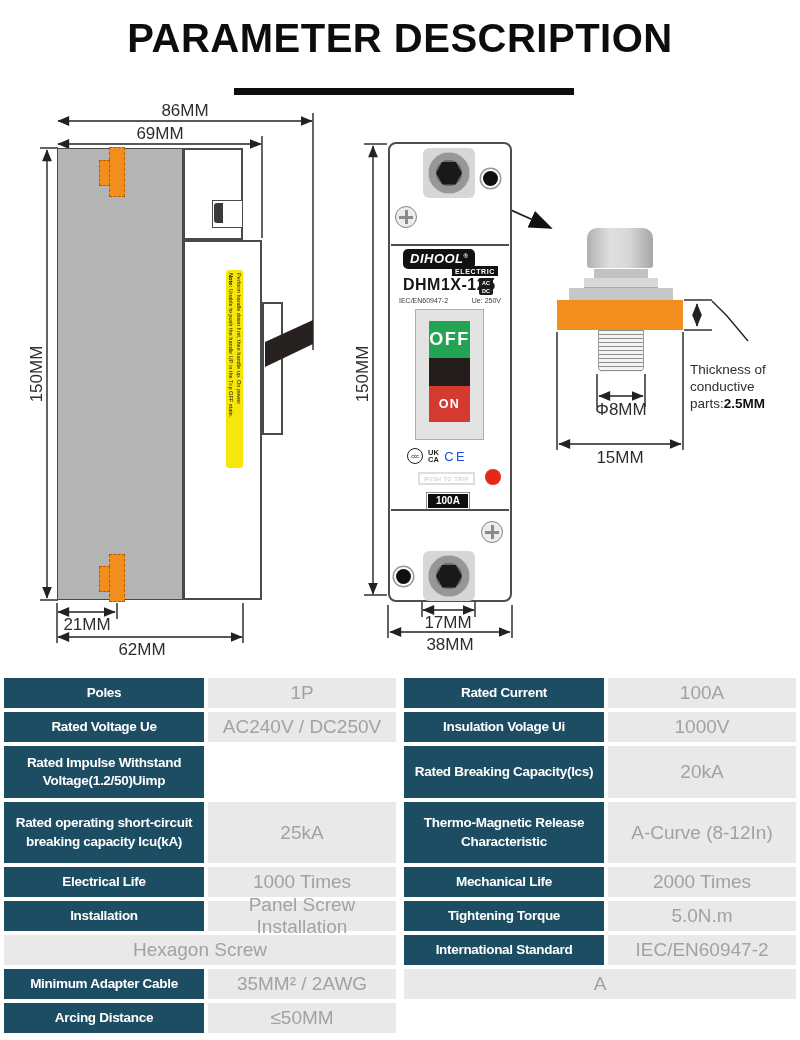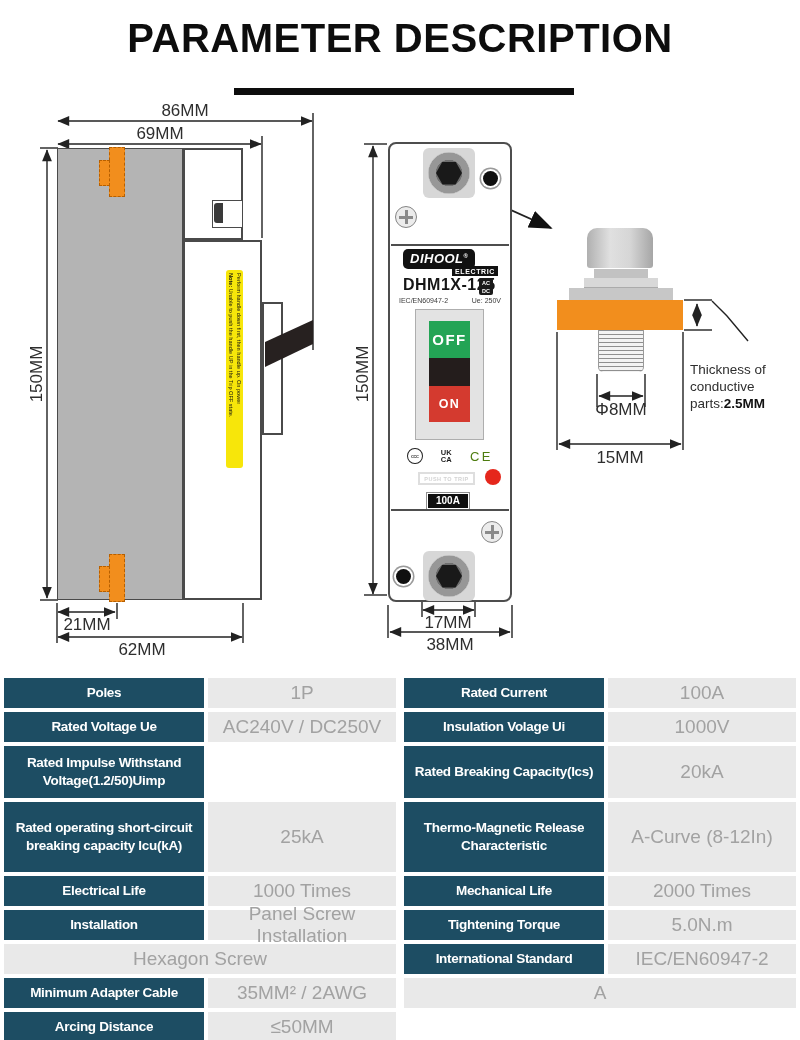--- a/index.html
+++ b/index.html
@@ -51,30 +51,30 @@
   .fv-logo sup{font-size:6px;font-style:normal;}
   .fv-electric{position:absolute;left:62px;top:122px;width:46px;background:#111;color:#fff;font-weight:700;
            font-size:7px;letter-spacing:.6px;text-align:center;padding:1.5px 0;}
   .fv-model{position:absolute;left:13px;top:132px;font-size:16px;font-weight:800;letter-spacing:.5px;color:#161616;}
   .fv-acdc{position:absolute;left:89px;top:134px;width:14px;height:17px;background:#1a1a1a;border-radius:2px;
            color:#fff;font-size:5.5px;font-weight:800;line-height:8px;text-align:center;padding-top:1px;box-sizing:border-box;}
   .fv-std{position:absolute;left:9px;top:153px;font-size:7px;color:#3a3a3a;}
   .fv-ue{position:absolute;right:9px;top:153px;font-size:7px;color:#3a3a3a;}
   .fv-panel{position:absolute;left:25px;top:165px;width:69px;height:131px;background:#e3e3e3;border:1px solid #aeaeae;box-sizing:border-box;}
   .sw{position:absolute;left:13px;top:11px;width:41px;}
-  .sw-off{height:37px;background:#23A455;color:#fff;font-weight:800;font-size:15px;letter-spacing:1.5px;
+  .sw-off{height:37px;background:#23A455;color:#fff;font-weight:800;font-size:18px;letter-spacing:1.5px;
           display:flex;align-items:center;justify-content:center;}
   .sw-mid{height:28px;background:#241d1c;}
   .sw-on{height:36px;background:#D43A2F;color:#fff;font-weight:800;font-size:12.5px;letter-spacing:1.5px;
          display:flex;align-items:center;justify-content:center;}
-  .fv-certs{position:absolute;left:17px;top:304px;width:86px;display:flex;align-items:center;gap:18px;}
+  .fv-certs{position:absolute;left:17px;top:304px;width:86px;display:flex;align-items:center;gap:5px;}
   .ccc{width:16px;height:16px;border:1.4px solid #222;border-radius:50%;display:flex;align-items:center;justify-content:center;
        font-size:4px;font-weight:800;letter-spacing:-.4px;color:#222;box-sizing:border-box;}
   .ukca{font-size:7.5px;font-weight:800;line-height:7px;color:#1c1c1c;letter-spacing:.2px;}
-  .ce{font-size:13px;font-weight:400;letter-spacing:2.5px;color:#4d7c0f;text-align:right;}
+  .ce{font-size:13px;font-weight:400;letter-spacing:2.5px;color:#1d4ed8;text-align:right;}
   .ptt{position:absolute;left:28px;top:328px;width:57px;height:13px;border:2px solid #dedede;box-sizing:border-box;
        color:#d2d2d2;font-size:5.5px;font-weight:800;letter-spacing:.5px;display:flex;align-items:center;justify-content:center;}
   .trip-dot{position:absolute;left:95px;top:325px;width:16px;height:16px;border-radius:50%;background:#E5271C;}
   .amp{position:absolute;left:36px;top:348px;border:1px solid #8f8f8f;padding:1px;background:#fff;}
   .amp span{display:block;background:#0f0f0f;color:#fff;font-size:10px;font-weight:800;padding:1px 8px 2px 8px;}
 
   
   .bolt-head{position:absolute;left:587px;top:128px;width:66px;height:40px;border-radius:10px 10px 3px 3px;
       background:linear-gradient(90deg,#b0b0b0,#e0e0e0 35%,#d6d6d6 65%,#a6a6a6);}
   .bolt-neck{position:absolute;left:594px;top:169px;width:54px;height:9px;background:#c2c2c2;}
@@ -85,21 +85,21 @@
       border-left:1px solid #9a9a9a;border-right:1px solid #9a9a9a;box-sizing:border-box;
       background:repeating-linear-gradient(180deg,#8f8f8f 0 1.5px,#f3f3f3 1.5px 4px);}
   .thick-text{position:absolute;left:690px;top:261px;width:110px;font-size:13.5px;line-height:17px;color:#2e2e2e;text-align:left;}
   .thick-text b{font-weight:800;color:#111;}
 
   
   .ptable{position:absolute;left:4px;top:678px;width:792px;display:flex;gap:8px;}
   .thalf{width:392px;display:flex;flex-direction:column;gap:4px;}
   .trow{display:flex;gap:4px;height:30px;}
   .trow:nth-child(3){height:52px;}
-  .trow:nth-child(4){height:70px;}
+  .trow:nth-child(4){height:61px;}
   .tlabel{flex:0 0 200px;background:#1D4D63;color:#fff;font-weight:700;font-size:13.5px;letter-spacing:-.3px;
           display:flex;align-items:center;justify-content:center;text-align:center;line-height:1.35;padding:1px 3px;box-sizing:border-box;}
   .tvalue{flex:1;background:#E9E9E9;color:#a2a2a2;font-size:19px;
           display:flex;align-items:center;justify-content:center;text-align:center;padding:1px 3px;box-sizing:border-box;}
 </style>
 </head>
 <body>
 
 <div class="page">
 

